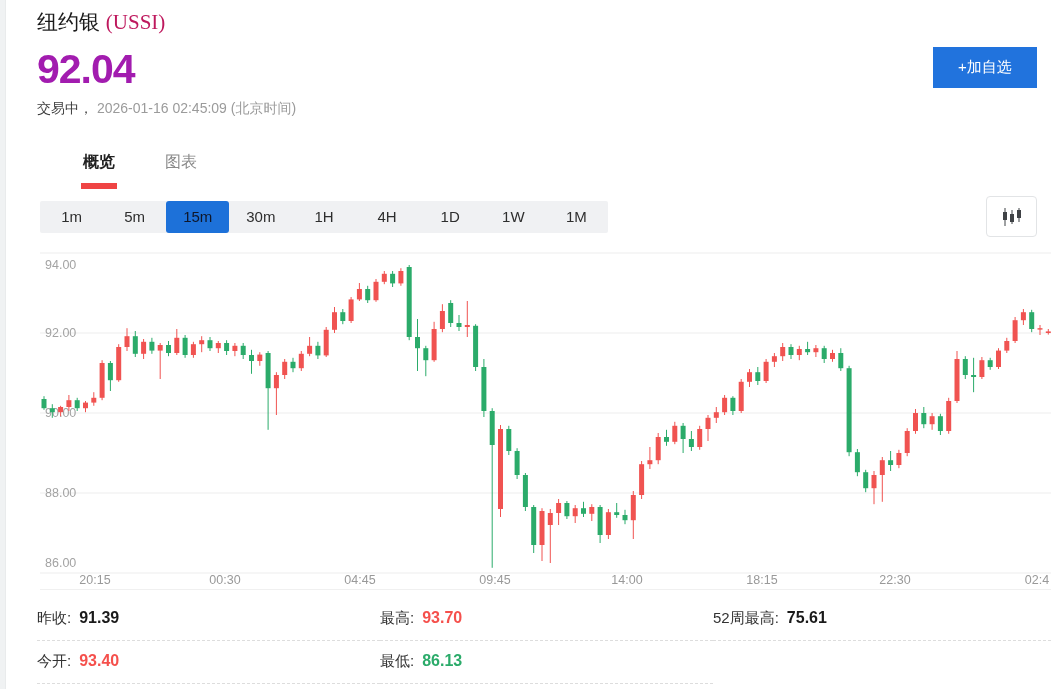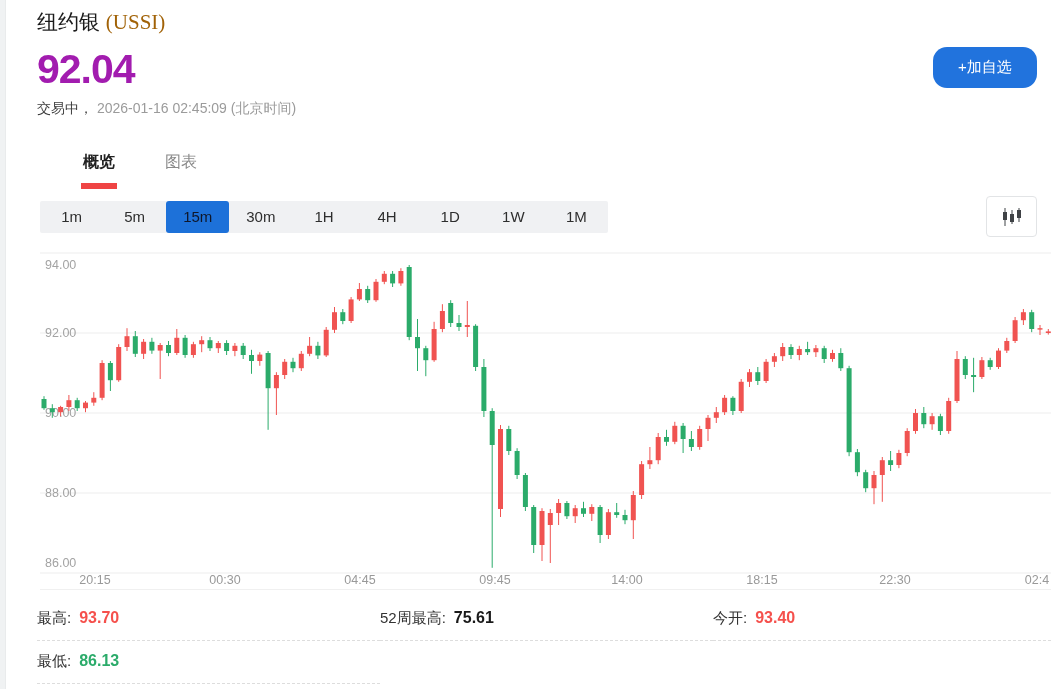--- a/index.html
+++ b/index.html
@@ -2,32 +2,32 @@
 <html><head>
 <meta charset="utf-8">
 <style>
   * { margin:0; padding:0; box-sizing:border-box; }
   html,body { background:#fff; }
   body { font-family:"Liberation Sans","DejaVu Sans",sans-serif; width:1051px; height:689px; overflow:hidden; }
   .page { position:relative; width:1051px; height:689px; background:#fff; overflow:hidden; }
   .edge-strip { position:absolute; left:0; top:0; width:6px; height:689px; background:#f0f2f3; border-right:1px solid #e9ebec; }
 
   .title { position:absolute; left:37px; top:8px; font-size:21px; color:#1b1b1b; font-weight:500; }
-  .title .code { font-family:"Liberation Serif","DejaVu Serif",serif; font-weight:400; color:#a16207; }
+  .title .code { font-family:"Liberation Serif","DejaVu Serif",serif; font-weight:400; color:#be185d; }
 
   .price-row { position:absolute; left:37px; top:46px; display:flex; align-items:baseline; }
   .price-big { font-size:41px; font-weight:bold; color:#a21caf; letter-spacing:-1px; }
   .price-change { font-size:20px; color:#f5504c; margin-left:20px; }
 
   .status { position:absolute; left:37px; top:100px; font-size:14px; }
   .status .st-label { color:#3d3d3d; }
   .status .st-time { color:#9b9b9b; }
 
   .watch-btn { position:absolute; left:933px; top:47px; width:104px; height:41px; background:#2173dd; color:#fff;
-               font-size:15px; border:none; border-radius:14px; cursor:pointer; display:flex; align-items:center; justify-content:center; }
+               font-size:15px; border:none; border-radius:0; cursor:pointer; display:flex; align-items:center; justify-content:center; }
 
   .tabs { position:absolute; left:37px; top:148px; display:flex; gap:46px; }
   .tab { font-size:16px; color:#8a8a8a; padding:4px 2px 10px 2px; cursor:pointer; border-bottom:3px solid transparent; }
   .tab.active { color:#222; font-weight:bold; border-bottom:6px solid #ef4444;margin-left:44px; }
 
   .tf-bar { position:absolute; left:40px; top:201px; width:568px; height:32px; background:#f0f1f3; border-radius:2px; display:flex; }
   .tf { flex:1; text-align:center; line-height:32px; font-size:15px; color:#2e2e2e; cursor:pointer; }
   .tf.active { background:#1d71d9; color:#0f172a; border-radius:3px; }
 
   .chart-icon-btn { position:absolute; left:986px; top:196px; width:51px; height:41px; background:#fff; border:1px solid #e2e4e6;
@@ -600,20 +600,24 @@
         <text x="320" y="341" font-size="12.5" fill="#999" text-anchor="middle">04:45</text>
         <text x="455" y="341" font-size="12.5" fill="#999" text-anchor="middle">09:45</text>
         <text x="587" y="341" font-size="12.5" fill="#999" text-anchor="middle">14:00</text>
         <text x="722" y="341" font-size="12.5" fill="#999" text-anchor="middle">18:15</text>
         <text x="855" y="341" font-size="12.5" fill="#999" text-anchor="middle">22:30</text>
         <text x="997" y="341" font-size="12.5" fill="#999" text-anchor="middle">02:4</text>
       </svg>
   </div>
 
   <div class="stats" id="stats">
+      <div class="stat-cell">
+        <span class="stat-label">昨收:</span>
+        <span class="stat-value c-dark">91.39</span>
+      </div>
       <div class="stat-cell">
         <span class="stat-label">最高:</span>
         <span class="stat-value c-red">93.70</span>
       </div>
       <div class="stat-cell">
         <span class="stat-label">52周最高:</span>
         <span class="stat-value c-dark">75.61</span>
       </div>
       <div class="stat-cell">
         <span class="stat-label">今开:</span>

